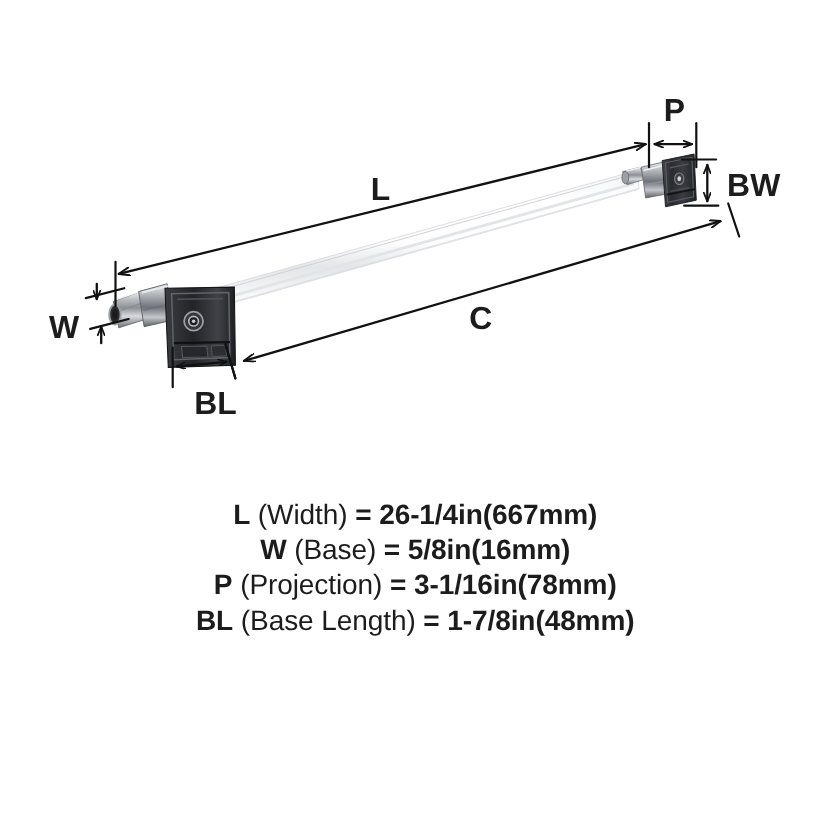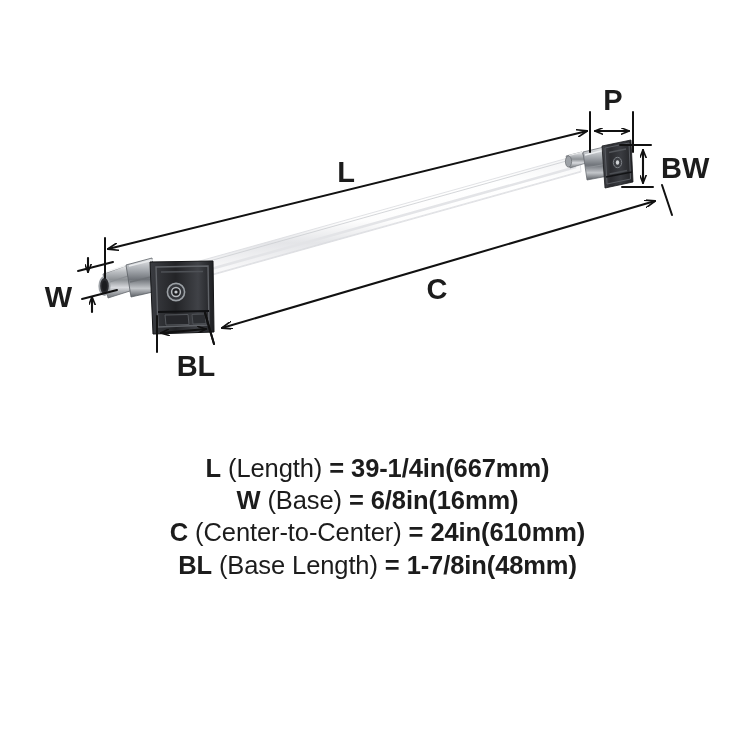--- a/index.html
+++ b/index.html
@@ -258,31 +258,31 @@
         <text x="72" y="307" font-size="29" text-anchor="end">W</text>
 
         <text x="196" y="376" font-size="29" text-anchor="middle">BL</text>
       </g>
     </svg>
   </div>
 
   <div id="spec-list">
 
     <div class="spec-row">
-      <span class="spec-abbr">L</span><span> </span><span class="spec-name">(Length)</span><span> </span><span class="spec-eq">=</span><span> </span><span class="spec-imperial">39-1/4in</span><span class="spec-metric">(667mm)</span>
-    </div>
-
-    <div class="spec-row">
-      <span class="spec-abbr">W</span><span> </span><span class="spec-name">(Base)</span><span> </span><span class="spec-eq">=</span><span> </span><span class="spec-imperial">6/8in</span><span class="spec-metric">(16mm)</span>
-    </div>
-
-
-    <div class="spec-row">
-      <span class="spec-abbr">C</span><span> </span><span class="spec-name">(Center-to-Center)</span><span> </span><span class="spec-eq">=</span><span> </span><span class="spec-imperial">24in</span><span class="spec-metric">(610mm)</span>
-    </div>
+      <span class="spec-abbr">L</span><span> </span><span class="spec-name">(Width)</span><span> </span><span class="spec-eq">=</span><span> </span><span class="spec-imperial">26-1/4in</span><span class="spec-metric">(667mm)</span>
+    </div>
+
+    <div class="spec-row">
+      <span class="spec-abbr">W</span><span> </span><span class="spec-name">(Base)</span><span> </span><span class="spec-eq">=</span><span> </span><span class="spec-imperial">5/8in</span><span class="spec-metric">(16mm)</span>
+    </div>
+
+    <div class="spec-row">
+      <span class="spec-abbr">P</span><span> </span><span class="spec-name">(Projection)</span><span> </span><span class="spec-eq">=</span><span> </span><span class="spec-imperial">3-1/16in</span><span class="spec-metric">(78mm)</span>
+    </div>
+
 
     <div class="spec-row">
       <span class="spec-abbr">BL</span><span> </span><span class="spec-name">(Base Length)</span><span> </span><span class="spec-eq">=</span><span> </span><span class="spec-imperial">1-7/8in</span><span class="spec-metric">(48mm)</span>
     </div>
 
 
   </div>
 </div>
 
 </body></html>

